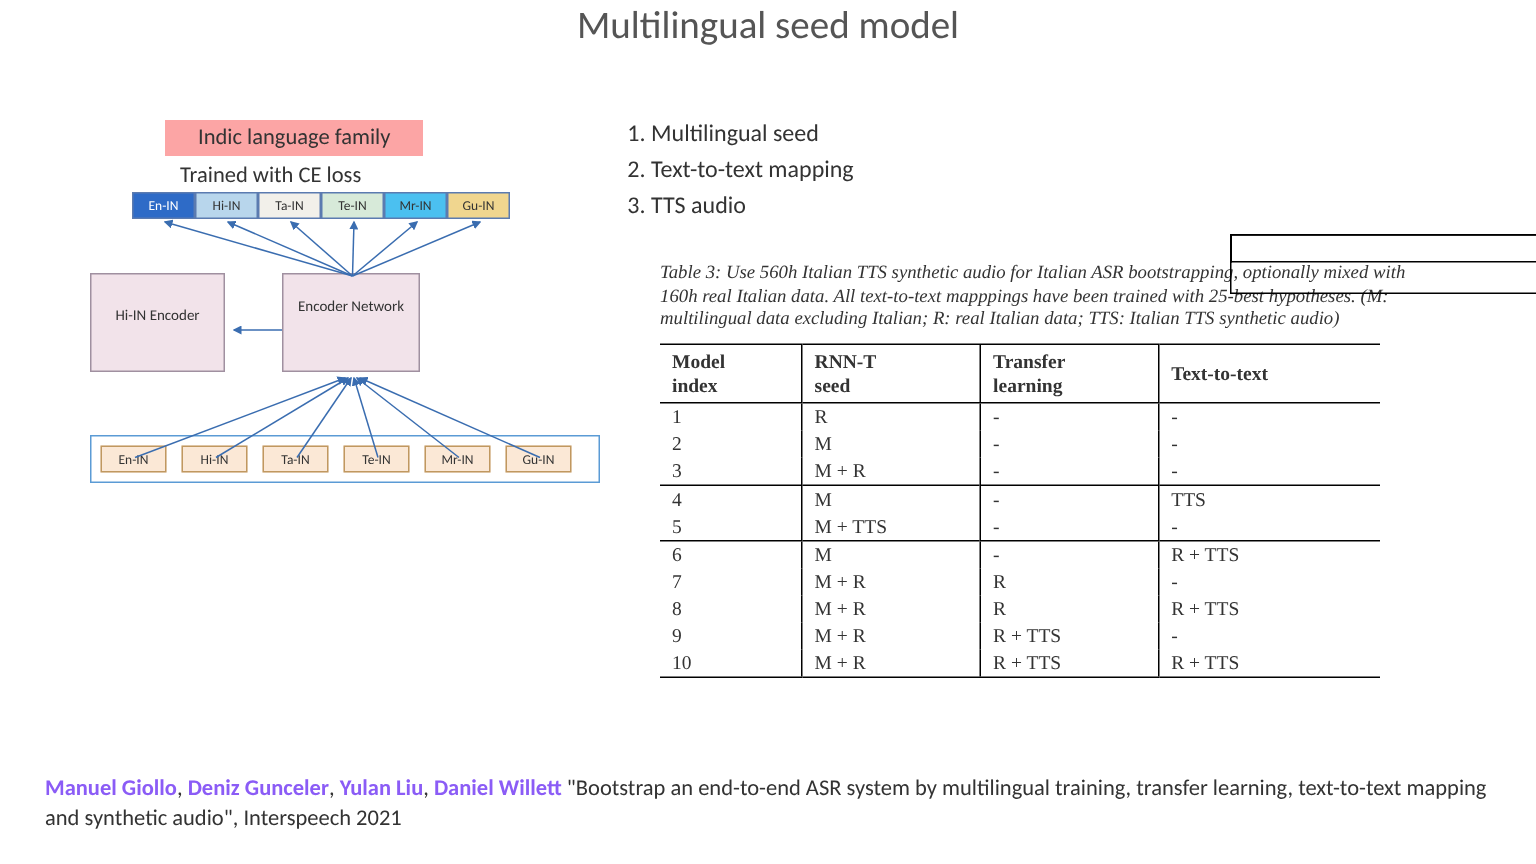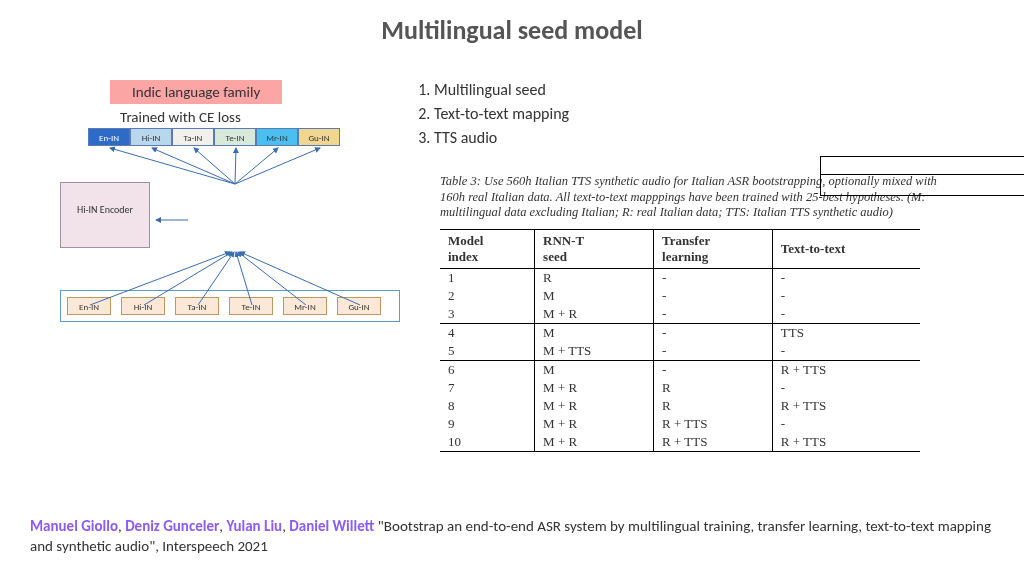--- a/index.html
+++ b/index.html
@@ -7,23 +7,22 @@
     width: 1024px;
     height: 576px;
     font-family: Calibri, Arial, sans-serif;
     background: #fff;
     position: relative;
     color: #333;
   }
   .title {
     text-align: center;
     font-size: 26px;
-    font-weight: 700;
+    font-weight: 400;
     color: #555;
-    margin-top: 14px;
   }
   .left {
     position: absolute;
     left: 60px;
     top: 80px;
     width: 340px;
   }
   .family-label {
     background: #fca5a5;
     display: inline-block;
@@ -167,20 +166,22 @@
   <div class="top-langs">
     <div class="lang en">En-IN</div>
     <div class="lang hi">Hi-IN</div>
     <div class="lang ta">Ta-IN</div>
     <div class="lang te">Te-IN</div>
     <div class="lang mr">Mr-IN</div>
     <div class="lang gu">Gu-IN</div>
   </div>
   <div class="mid-row">
     <div class="hi-encoder">Hi-IN Encoder</div>
+    <div class="encoder-net">Encoder
+Network</div>
   </div>
   <div class="bottom-wrap">
     <div class="blang">En-IN</div>
     <div class="blang">Hi-IN</div>
     <div class="blang">Ta-IN</div>
     <div class="blang">Te-IN</div>
     <div class="blang">Mr-IN</div>
     <div class="blang">Gu-IN</div>
   </div>
 

